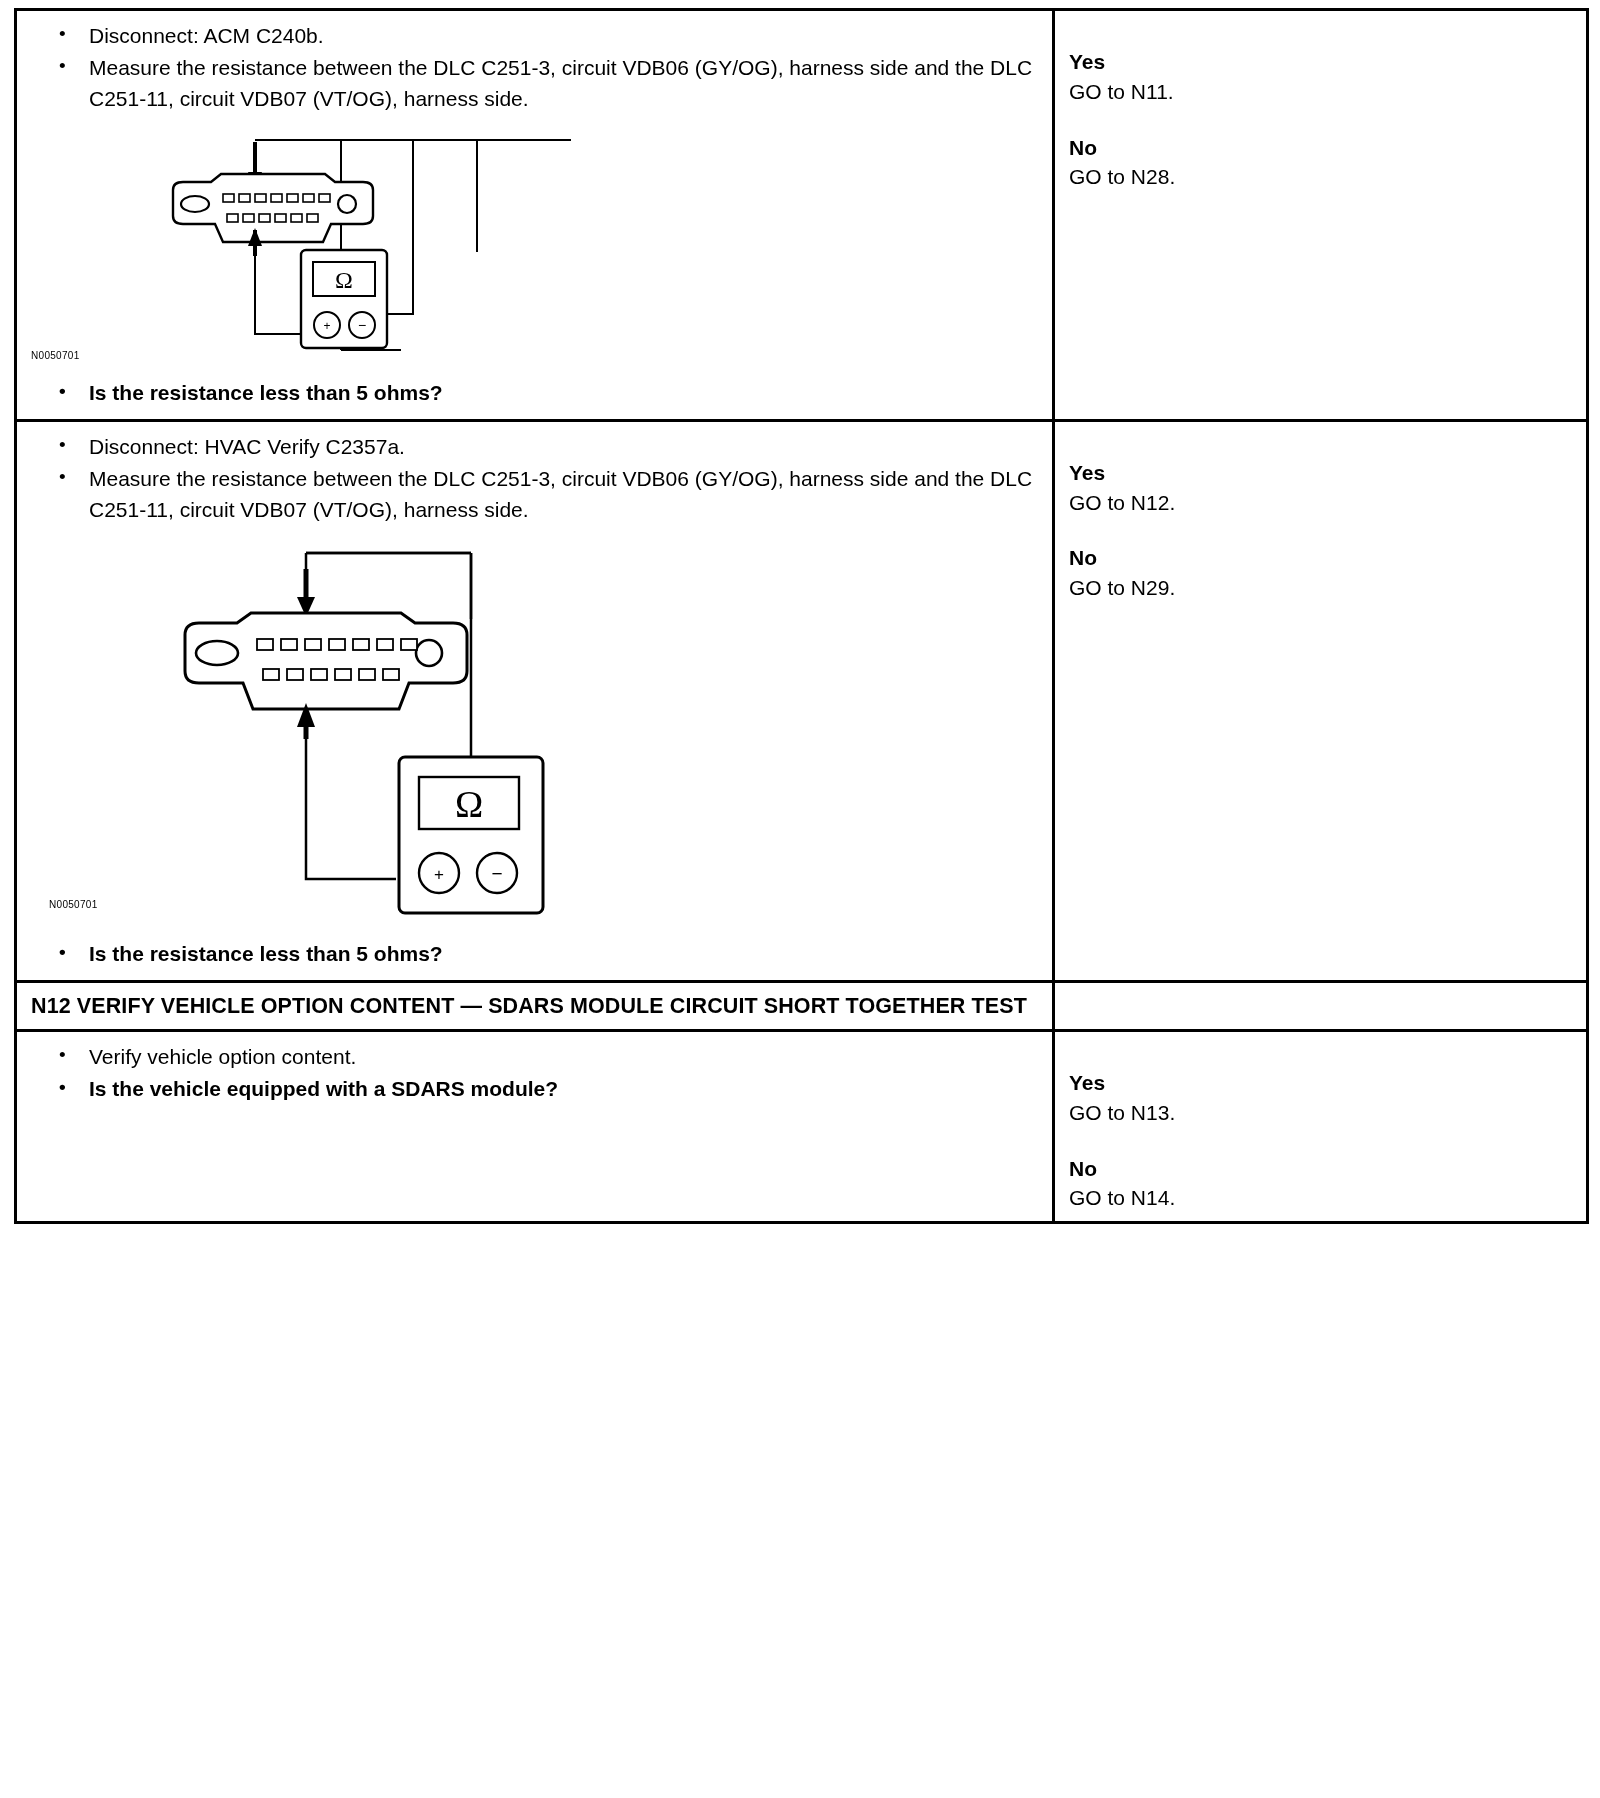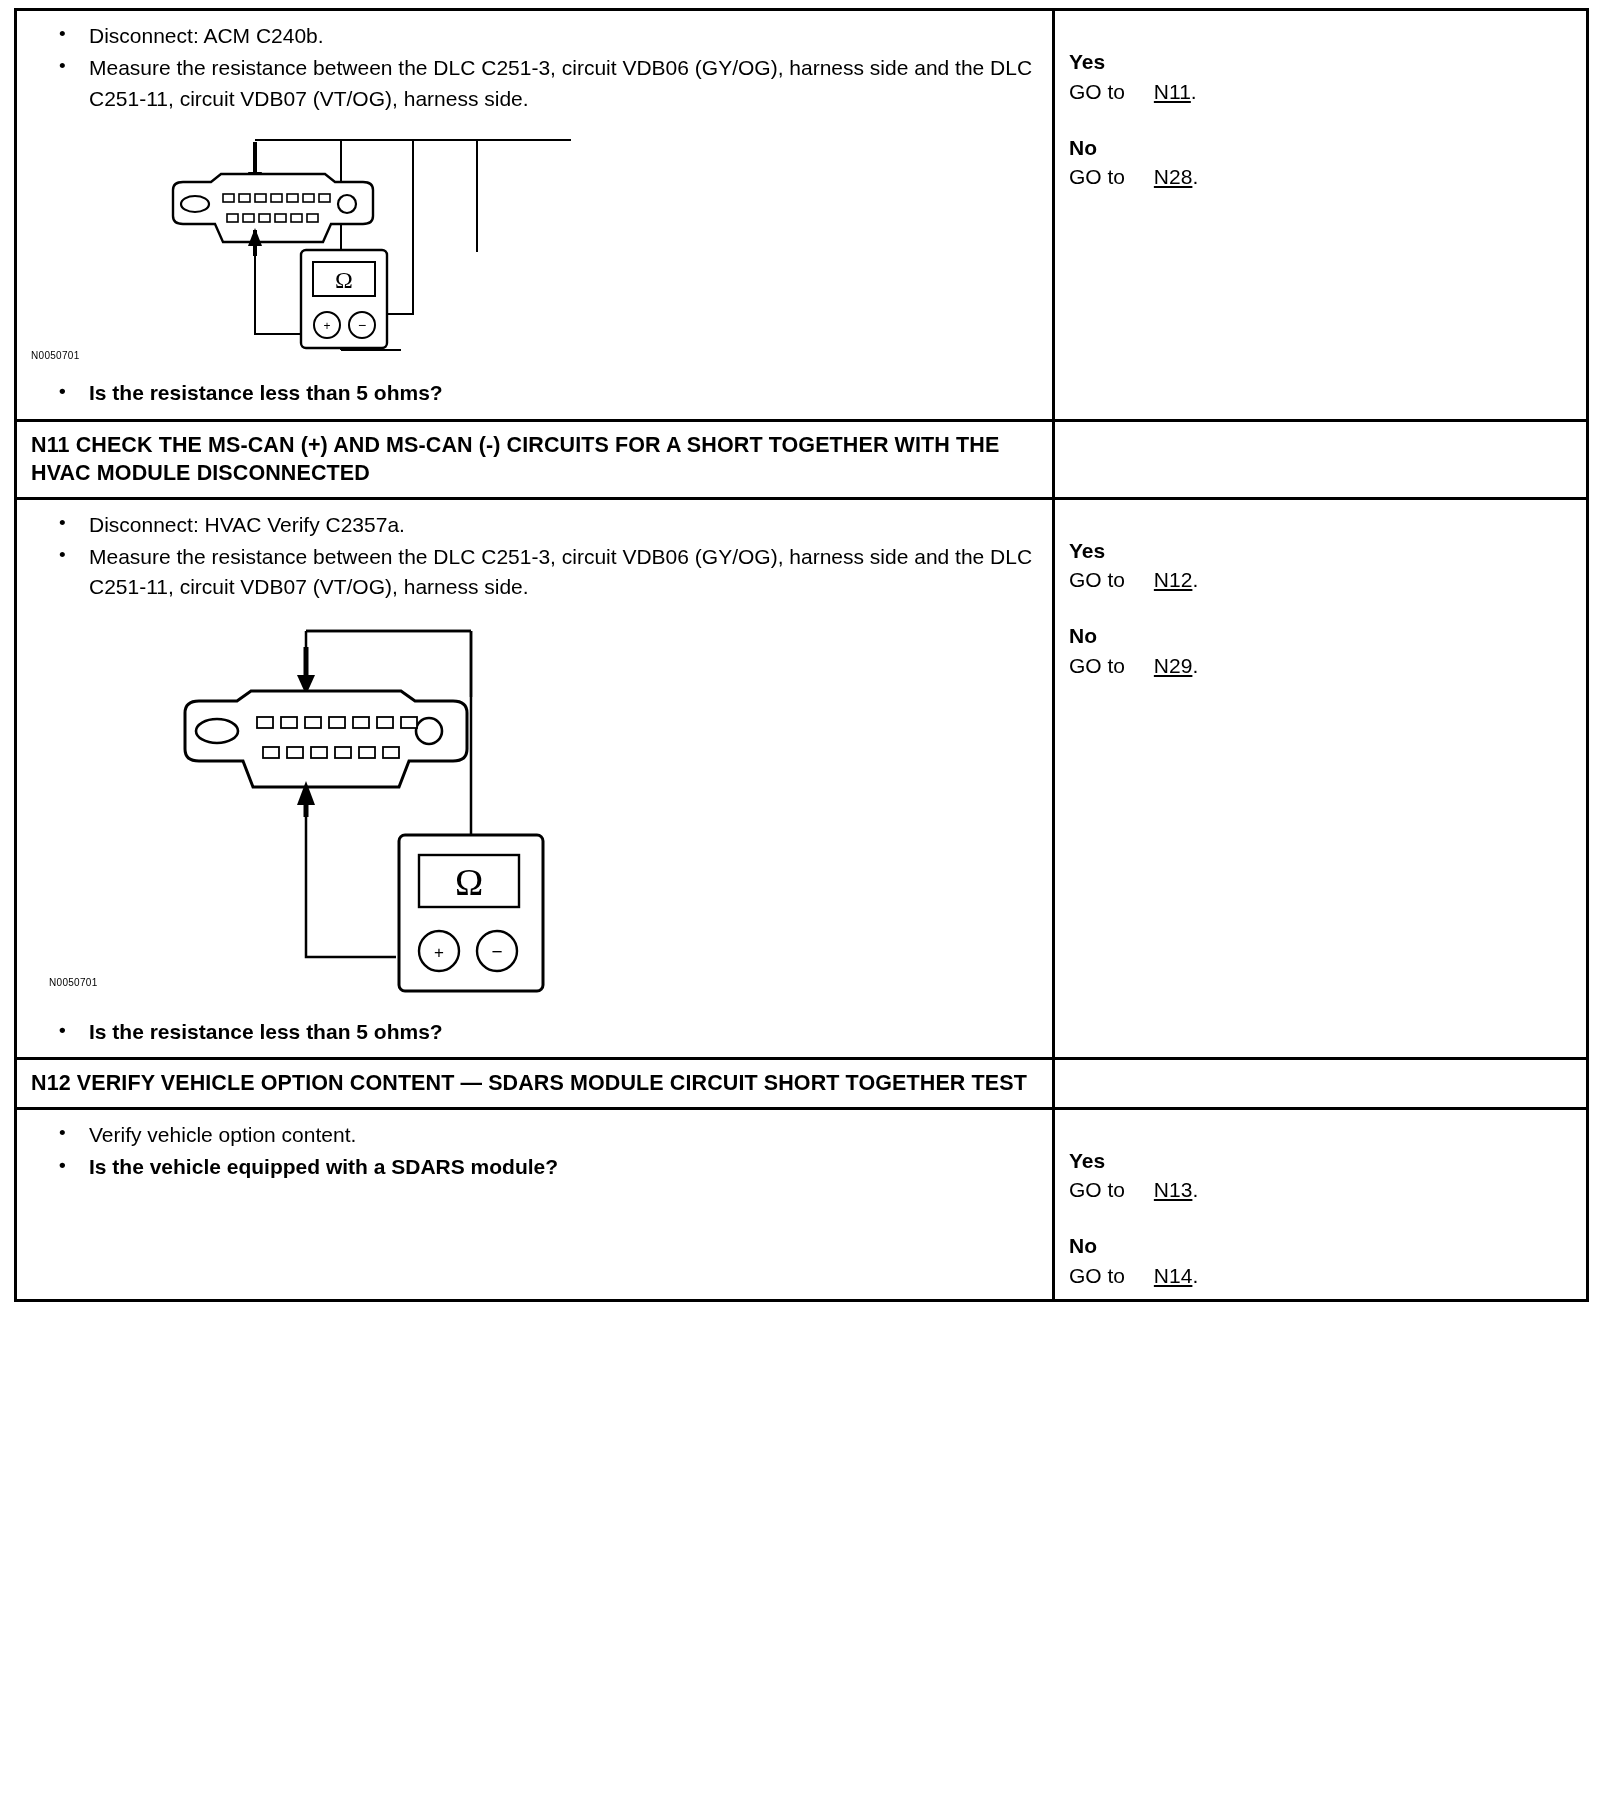--- a/index.html
+++ b/index.html
@@ -78,22 +78,20 @@
   }
   .answers .ans-label {
     font-weight: bold;
     margin-top: 26px;
   }
   .answers .goto {
     margin-bottom: 20px;
   }
   .answers .goto:last-child { margin-bottom: 0; }
   .link {
-    text-decoration: underline;
-    margin-left: 23px;
   }
 
   
   .figure {
     position: relative;
     margin-top: 14px;
   }
   .figure.small { height: 250px; }
   .figure.large { height: 400px; }
   .fig-id {
@@ -198,26 +196,20 @@
             <div><span>GO to </span><span class="link">N11</span><span>.</span></div>
           </div>
           <div class="goto">
             <div class="ans-label">No</div>
             <div><span>GO to </span><span class="link">N28</span><span>.</span></div>
           </div>
         </div>
       </td>
     </tr>
 
-    <tr>
-      <td class="col-left">
-        <div class="step-header">N11 CHECK THE MS-CAN (+) AND MS-CAN (-) CIRCUITS FOR A SHORT TOGETHER WITH THE HVAC MODULE DISCONNECTED</div>
-      </td>
-      <td class="col-right"></td>
-    </tr>
 
     <tr>
       <td class="col-left">
         <div class="content">
           <ul class="bullets">
             <li>Disconnect: HVAC Verify C2357a.</li>
             <li>Measure the resistance between the DLC C251-3, circuit VDB06 (GY/OG), harness side and the DLC C251-11, circuit VDB07 (VT/OG), harness side.</li>
           </ul>
 
           <div class="figure large">

